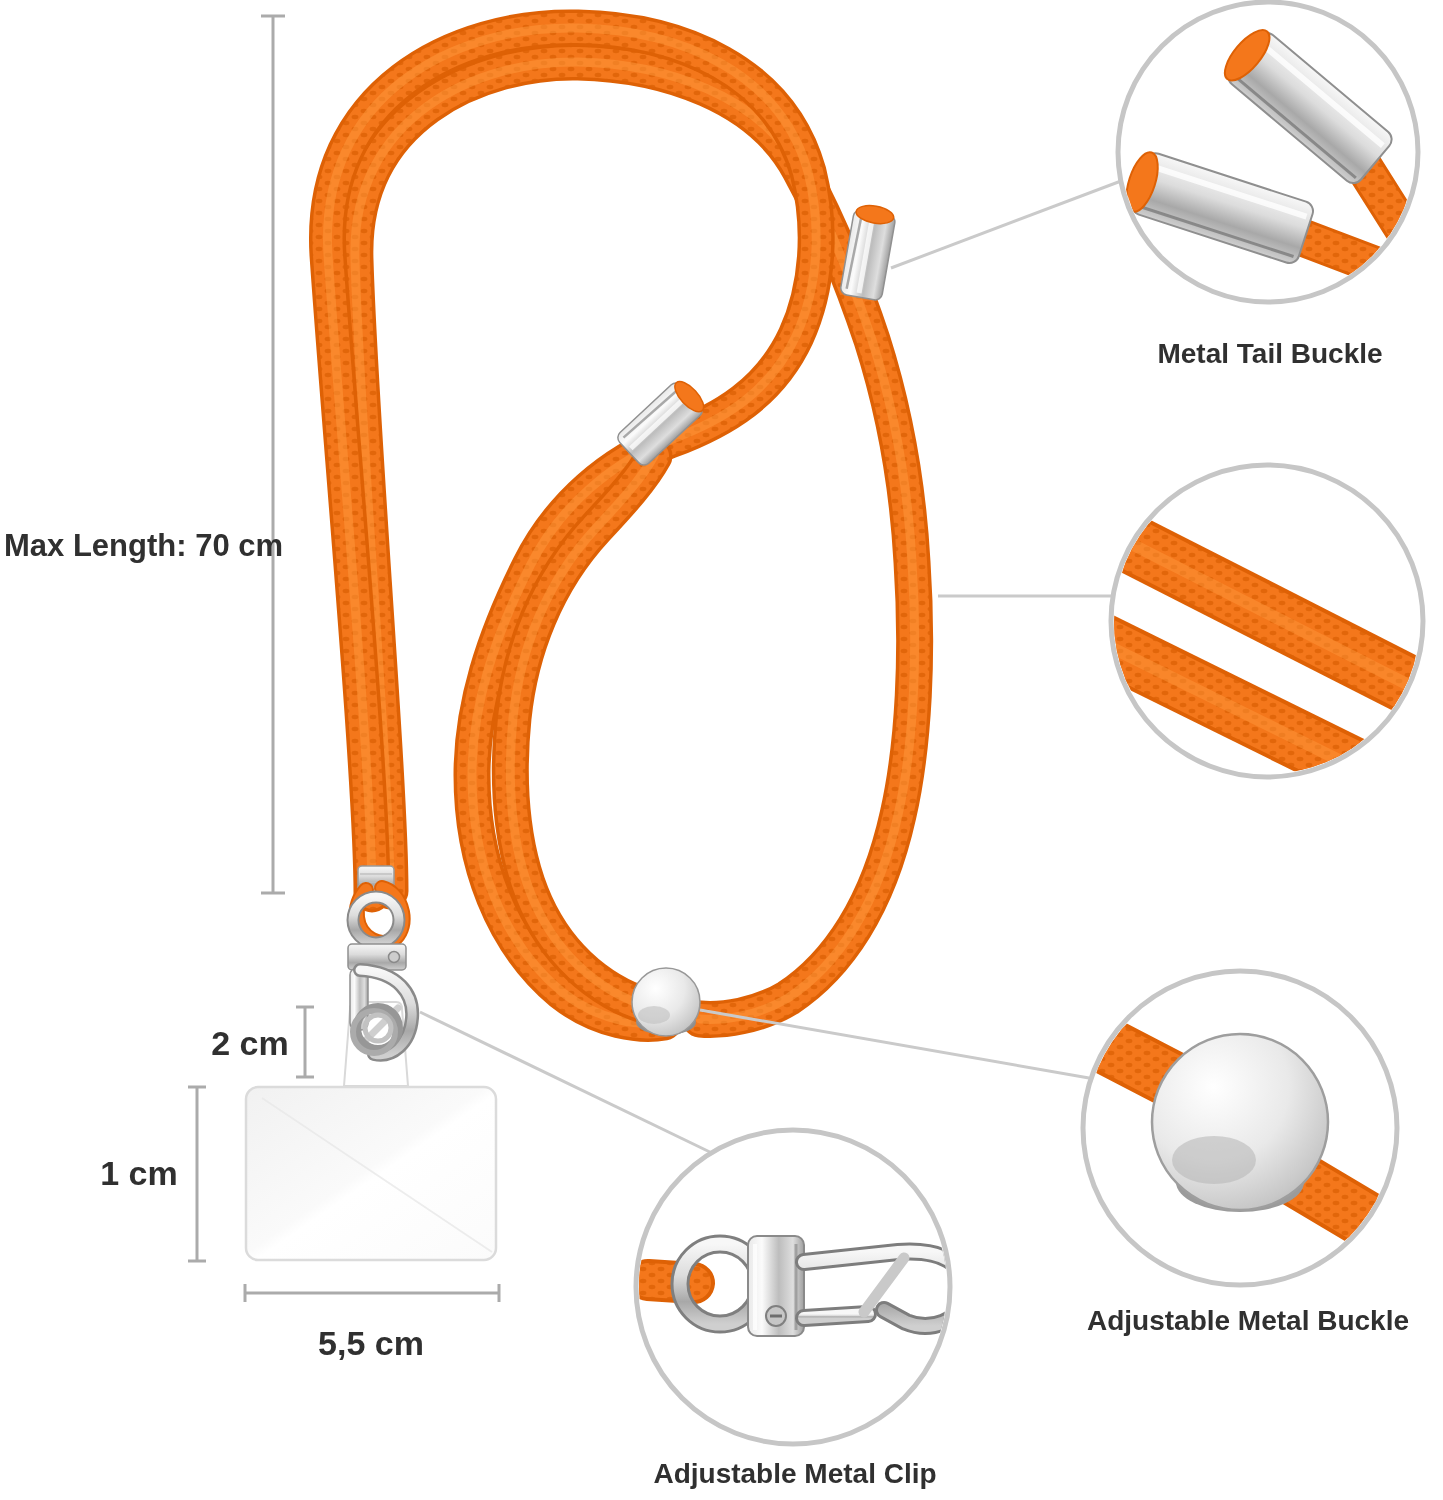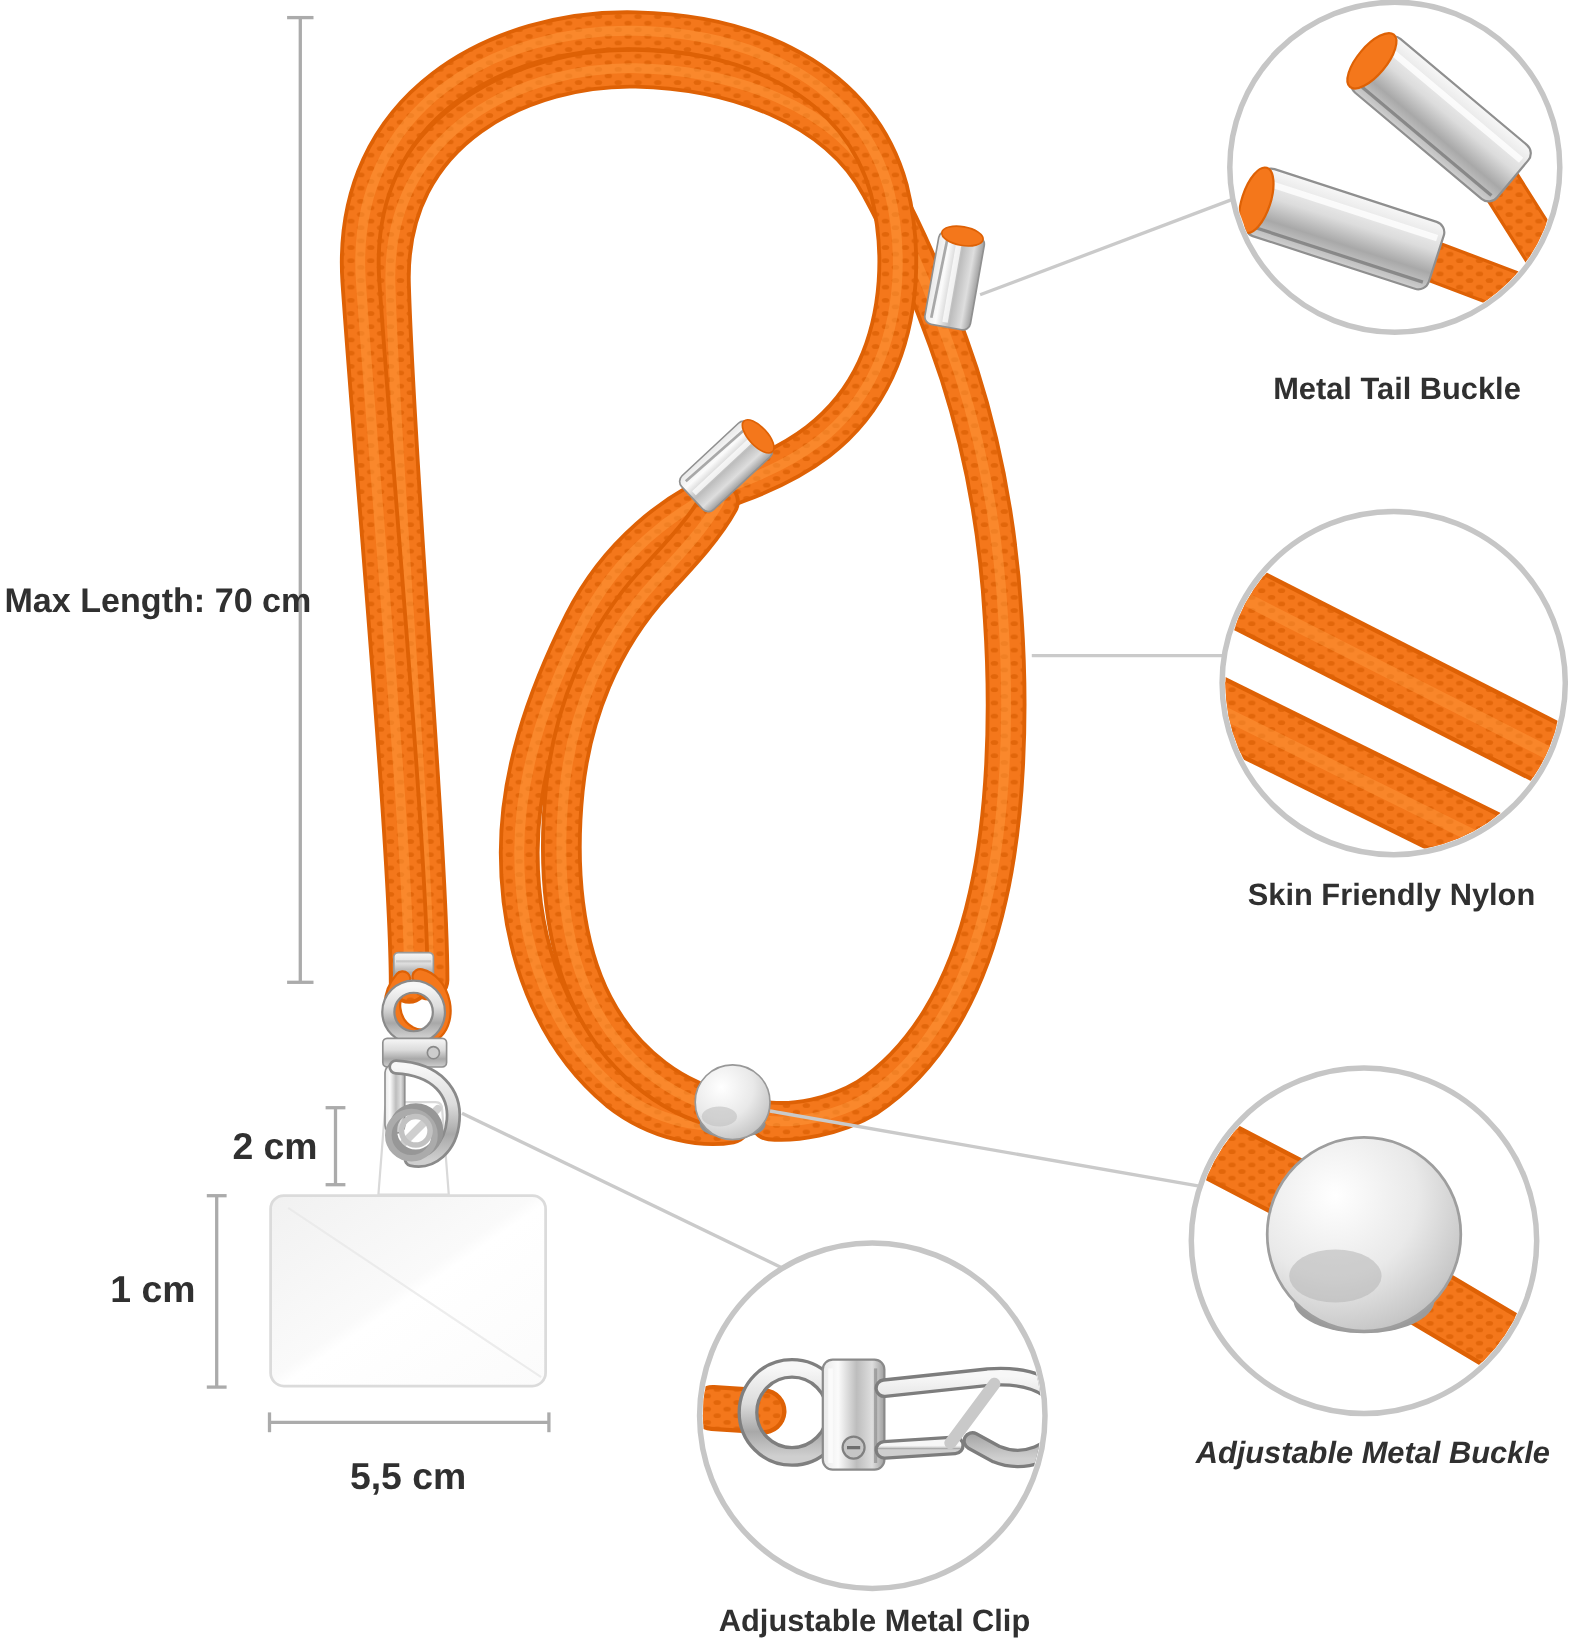--- a/index.html
+++ b/index.html
@@ -225,19 +225,18 @@
   <div class="lbl maxlen-label" style="left:4px;top:486px;margin-top:44px;">Max Length: 70 cm</div>
 
   <div class="lbl dim-label center" style="left:250px;top:1026px;">2 cm</div>
 
   <div class="lbl dim-label center" style="left:139px;top:1156px;">1 cm</div>
 
   <div class="lbl dim-label center" style="left:371px;top:1326px;">5,5 cm</div>
 
   <div class="lbl callout-label center" style="left:1270px;top:340px;">Metal Tail Buckle</div>
 
-  <div class="lbl callout-label center" style="left:1265px;top:800px;">Skin Friendly Nylon</div>
-
-  <div class="lbl callout-label center" style="left:1248px;top:1307px;font-style:italic;">Adjustable Metal Buckle</div>
+
+  <div class="lbl callout-label center" style="left:1248px;top:1307px;">Adjustable Metal Buckle</div>
 
   <div class="lbl callout-label center" style="left:795px;top:1460px;">Adjustable Metal Clip</div>
 
 </div>
 
 </body></html>

